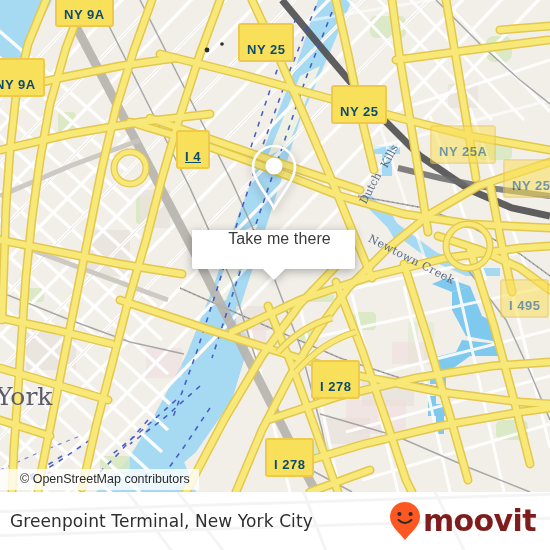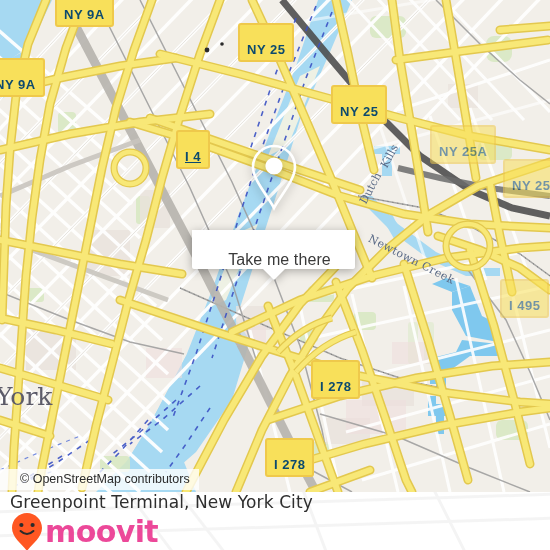--- a/index.html
+++ b/index.html
@@ -56,21 +56,21 @@
   #popup{
     position:absolute;left:192px;top:124px;width:163px;
     filter:drop-shadow(0 2px 5px rgba(0,0,0,.30));
   }
   #popup-head{
     height:106px;border-radius:2px 2px 0 0;
     display:flex;align-items:center;justify-content:center;
   }
   #popup-body{
     background:#ffffff;height:39px;border-radius:0 0 2px 2px;
-    display:flex;align-items:flex-end;justify-content:center;
+    display:flex;align-items:flex-start;justify-content:center;
     position:relative;
     padding-left:12px;
   }
   #popup-label{
     font-family:"Liberation Sans", sans-serif;
     font-size:16px;color:#3a3a3a;letter-spacing:.1px;
   }
   #popup-tail{
     position:absolute;left:50%;bottom:-11px;margin-left:-11px;
     width:0;height:0;
@@ -87,38 +87,37 @@
     font-family:"Liberation Sans", sans-serif;
     font-size:12.5px;
     padding:3px 9px 4px 20px;
     white-space:nowrap;
   }
 
   
   #footer{
     position:absolute;left:0;top:492px;width:550px;height:58px;
     background:#ffffff;
-    display:flex;justify-content:space-between;
+    display:flex;align-items:center;justify-content:space-between;
     box-sizing:border-box;padding:0 14px 0 10px;
     overflow:hidden;
-    flex-direction:column;
   }
   #footer-ghost{
     position:absolute;left:0;top:0;width:550px;height:58px;opacity:.10;
   }
   #footer-title{
     position:relative;
     font-family:"DejaVu Sans", sans-serif;
     font-size:17px;color:#2e2e2e;letter-spacing:.1px;
     white-space:nowrap;
   }
   #brand{position:relative;display:flex;align-items:center;gap:1px;}
   #brand-word{
     font-family:"DejaVu Sans", sans-serif;
-    font-size:30px;font-weight:bold;color:#ec4899;letter-spacing:-.6px;
+    font-size:30px;font-weight:bold;color:#7f1d1d;letter-spacing:-.6px;
     line-height:30px;
   }
 </style>
 </head>
 <body>
 
 <div id="app">
 
   <div id="map-area">
 

